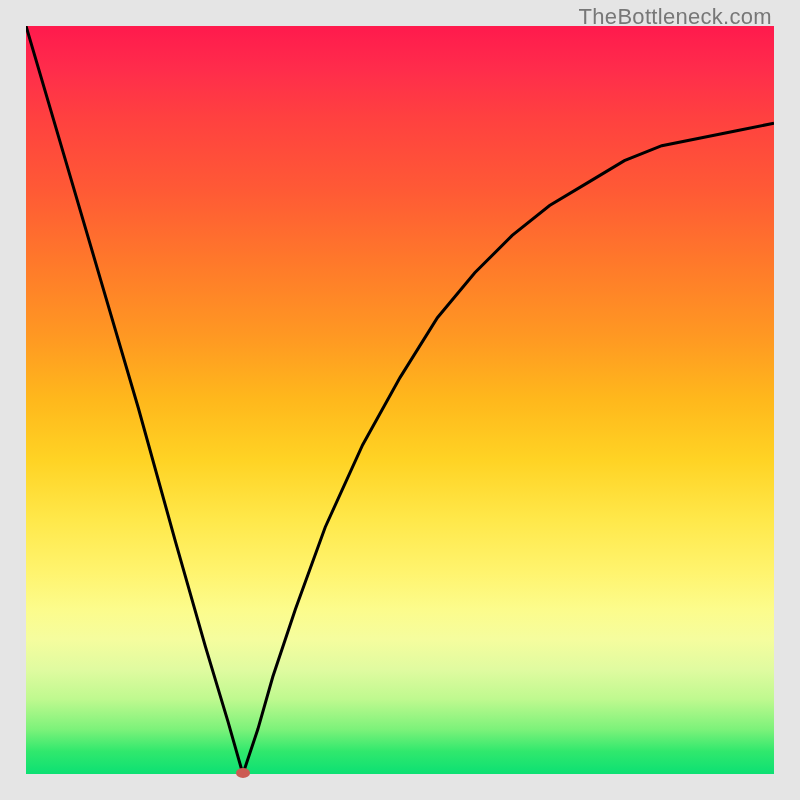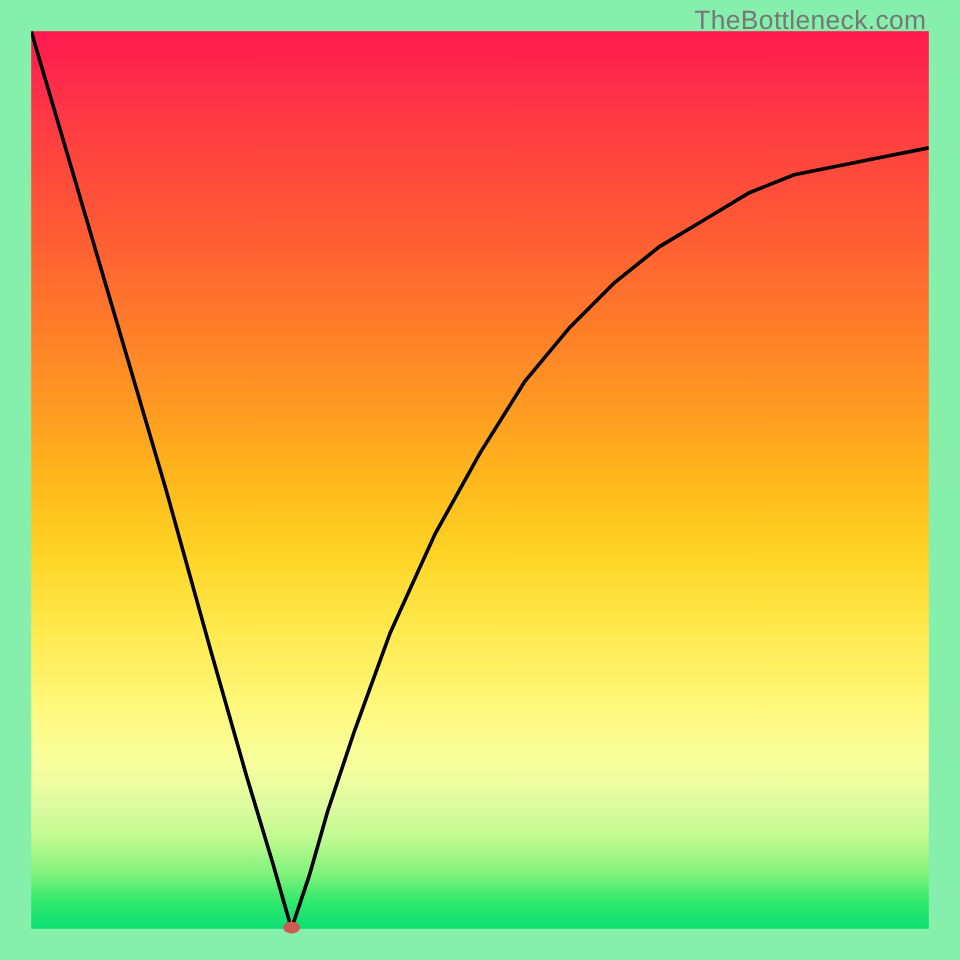--- a/index.html
+++ b/index.html
@@ -7,21 +7,21 @@
     padding: 0;
     background: #000;
     width: 800px;
     height: 800px;
     overflow: hidden;
     font-family: Arial, Helvetica, sans-serif;
   }
   .frame {
     width: 800px;
     height: 800px;
-    background: #86efac;
+    background: #e5e5e5;
     position: relative;
   }
   .plot-area {
     position: absolute;
     left: 26px;
     top: 26px;
     width: 748px;
     height: 748px;
     background: linear-gradient(to bottom,
       #ff1a4d 0%,

